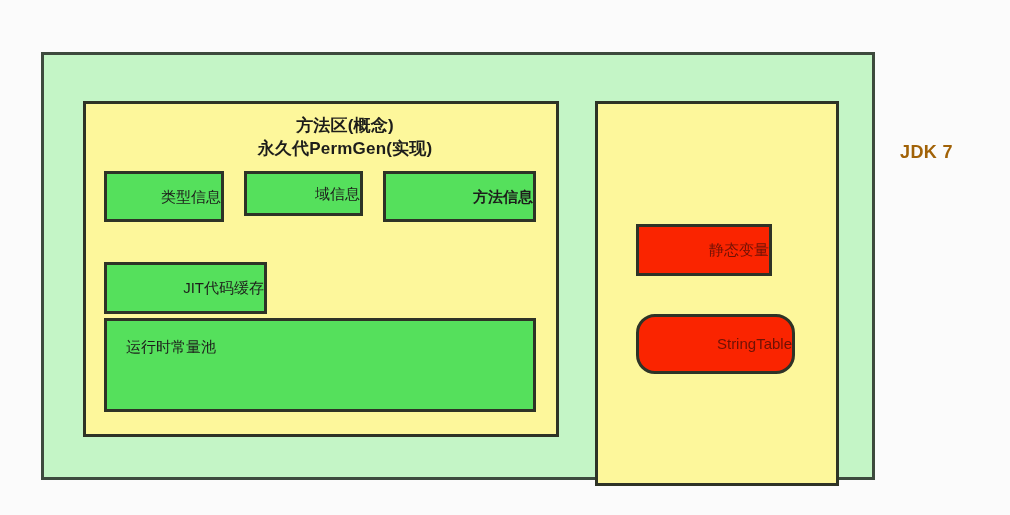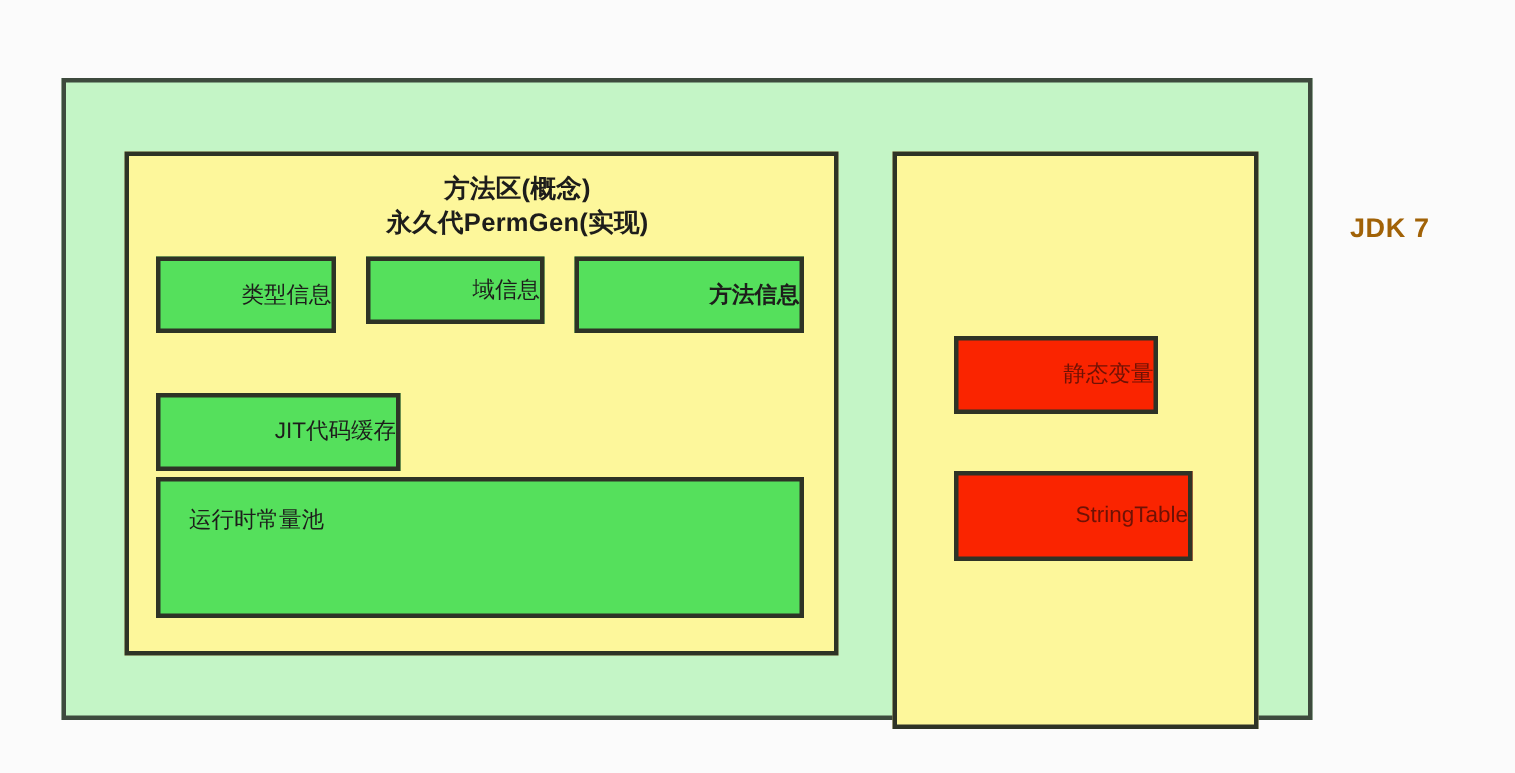--- a/index.html
+++ b/index.html
@@ -78,21 +78,21 @@
 
   
   .sub-type-info   { left: 18px;  top: 67px;  width: 120px; height: 51px; }
   .sub-field-info  { left: 158px; top: 67px;  width: 119px; height: 45px; padding-left: 42px; }
   .sub-method-info { left: 297px; top: 67px;  width: 153px; height: 51px; font-weight: bold; }
   .sub-jit-cache   { left: 18px;  top: 146px; width: 163px; height: 52px; margin-top: 12px; }
   .sub-const-pool  { left: 18px;  top: 214px; width: 432px; height: 94px; padding-left: 32px; }
 
   
   .sub-static-vars   { left: 38px; top: 120px; width: 136px; height: 52px; }
-  .sub-string-table  { left: 38px; top: 210px; width: 159px; height: 60px; }
+  .sub-string-table  { left: 38px; top: 210px; width: 159px; height: 60px; border-radius: 19px; }
 
   
   .box-label {
     position: absolute;
     color: #1d1d1b;
     font-size: 15px;
     line-height: 1.2;
     white-space: nowrap;
   }
   .box-label.centered {

